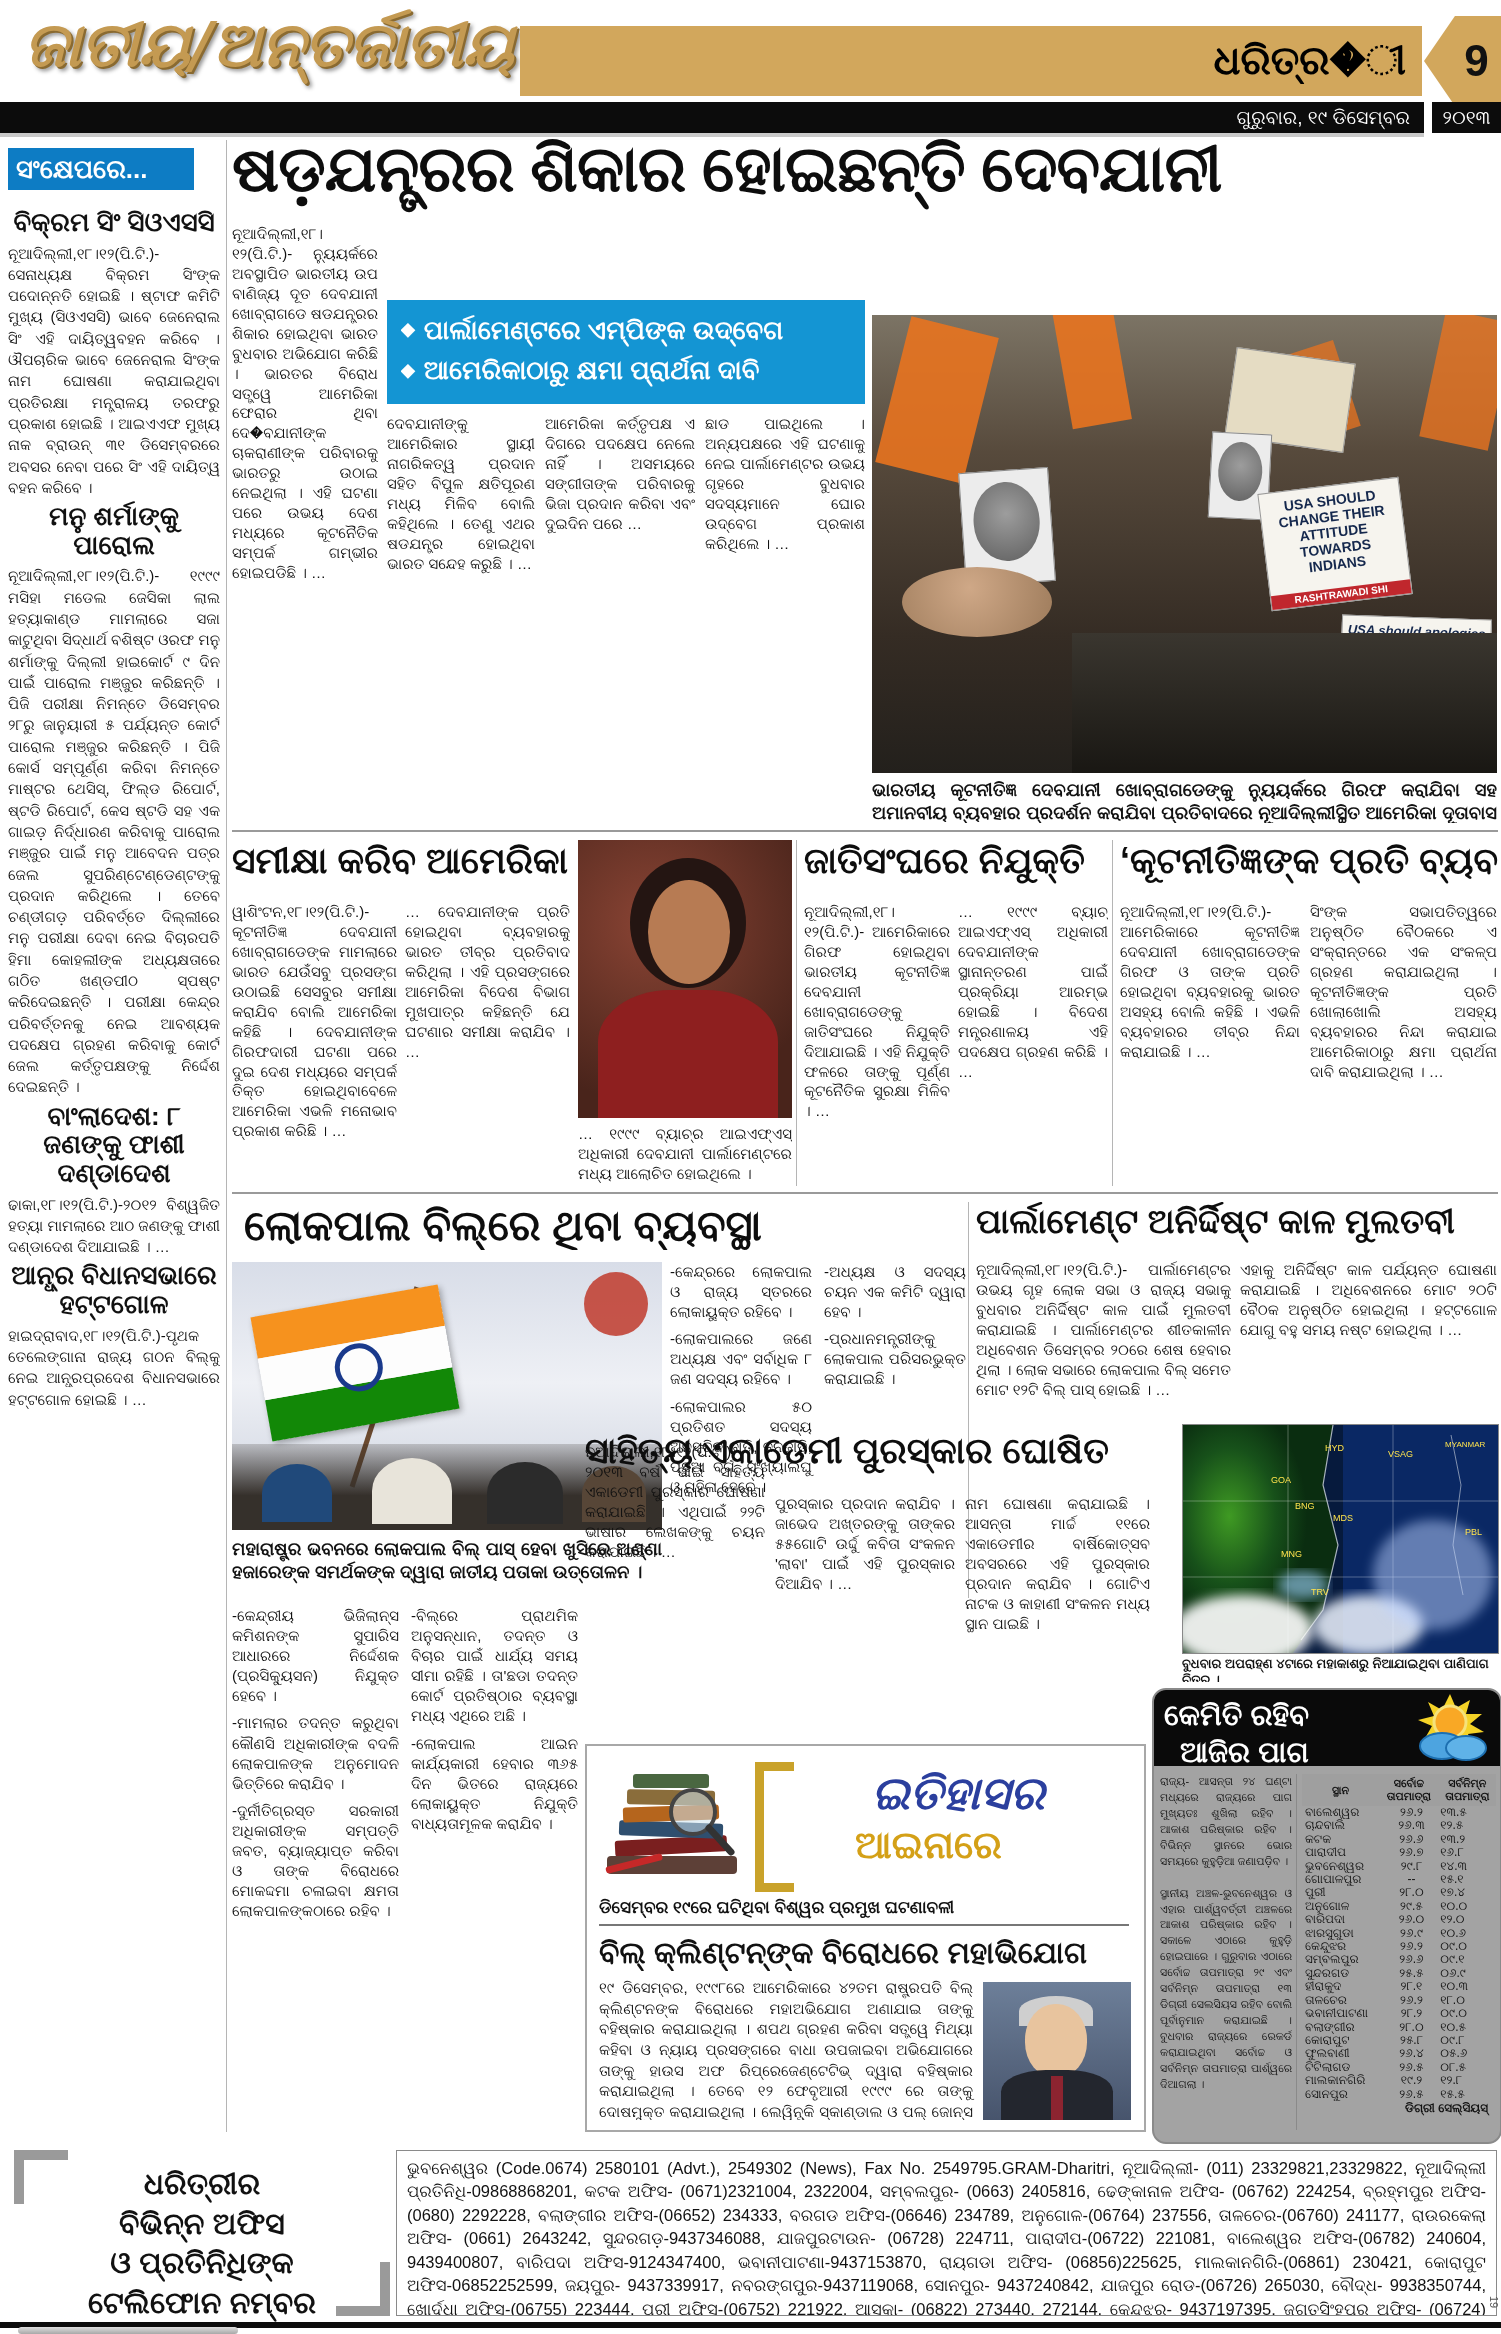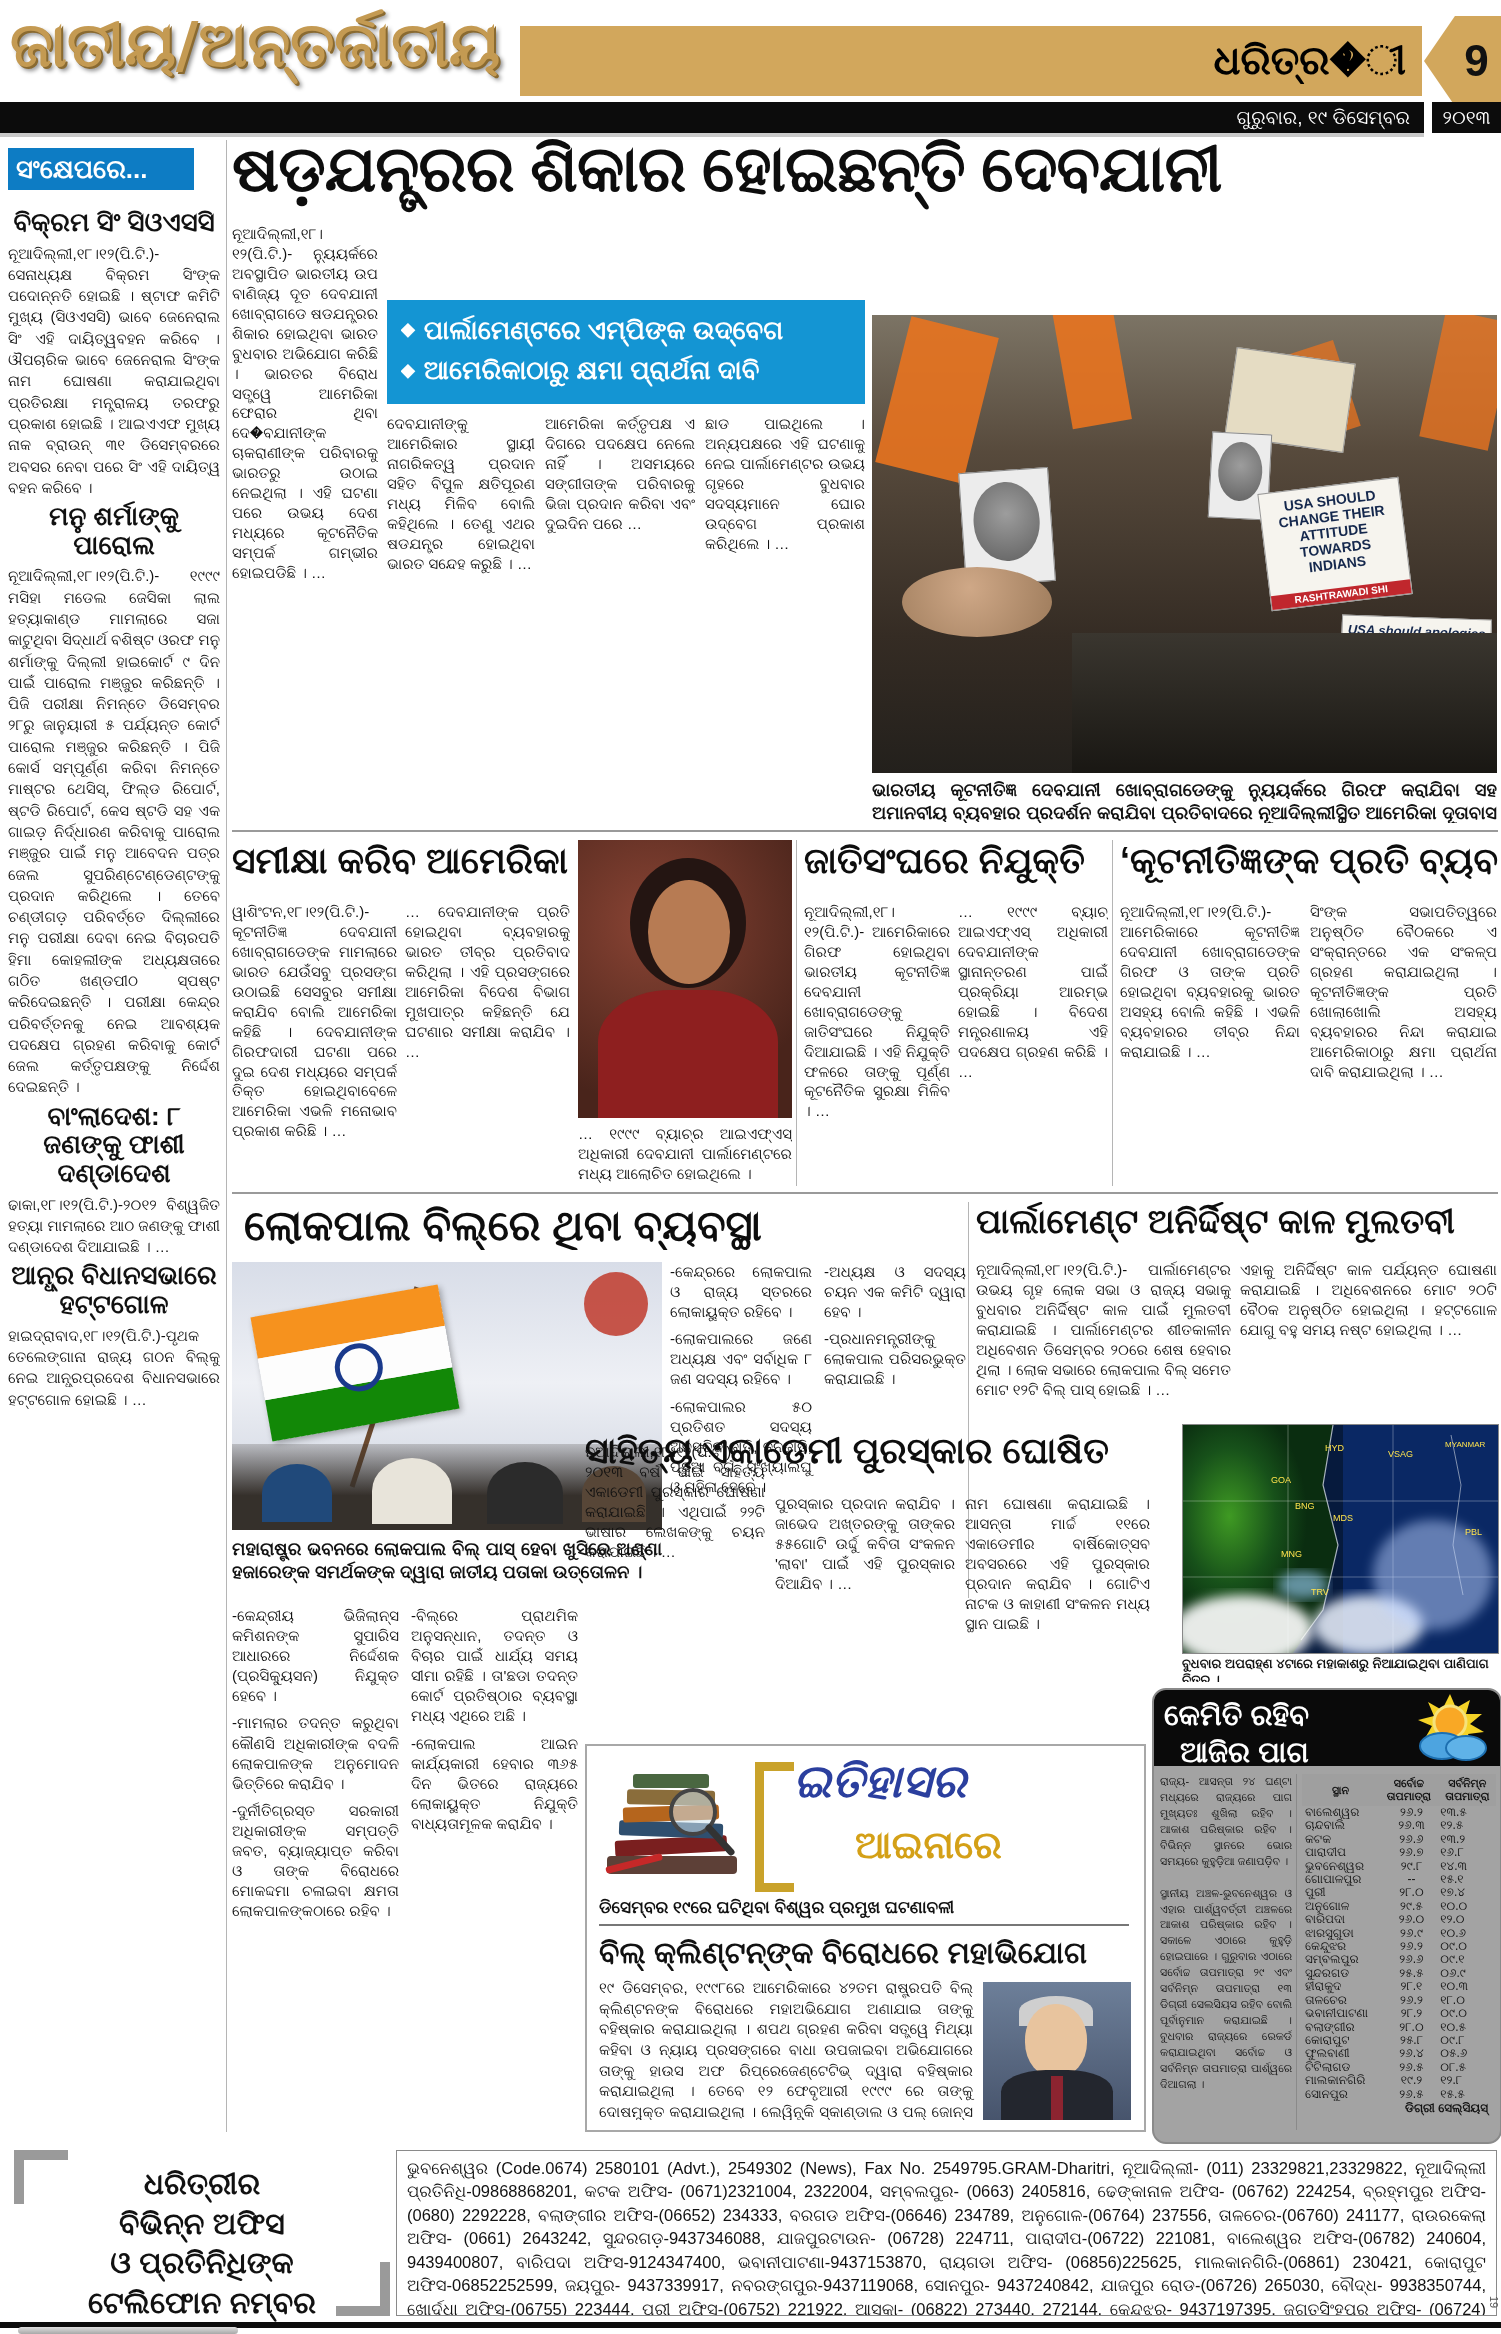--- a/index.html
+++ b/index.html
@@ -95,21 +95,21 @@
   .corner-br{border-right:10px solid #9a9a9a;border-bottom:10px solid #9a9a9a;}
   .contacts{border:1.5px solid #8a8a8a;font-size:16.5px;line-height:1.42;text-align:justify;
             padding:6px 10px;box-sizing:border-box;overflow:hidden;overflow-wrap:anywhere;}
   .pill{background:linear-gradient(180deg,#dedede,#a8a8a8);border-radius:8px;}
 </style>
 </head>
 <body>
 
 <div id="page">
 
-  <div class="abs gold-lept clip" style="left:10px;top:8px;width:660px;height:95px;">ଜାତୀୟ/ଅନ୍ତର୍ଜାତୀୟ</div>
+  <div class="abs gold-lept clip" style="left:24px;top:8px;width:660px;height:95px;font-style:italic;">ଜାତୀୟ/ଅନ୍ତର୍ଜାତୀୟ</div>
   <div class="abs gold-bar" style="left:520px;top:26px;width:902px;height:70px;">
     <div class="abs paper-name clip" style="right:16px;top:12px;max-width:300px;">ଧରିତ୍ର�ୀ</div>
   </div>
   <div class="abs page-badge" style="left:1424px;top:16px;width:77px;height:90px;">9</div>
   <div class="abs date-bar" style="left:0;top:102px;width:1424px;height:31px;">ଗୁରୁବାର, ୧୯ ଡିସେମ୍ବର</div>
   <div class="abs year-box" style="left:1432px;top:102px;width:69px;height:31px;">୨୦୧୩</div>
 
   <div class="abs" id="rail" style="left:8px;top:148px;width:212px;height:1985px;overflow:hidden;">
     <div class="brief-label">ସଂକ୍ଷେପରେ...</div>
     <div>
@@ -428,21 +428,21 @@
       <rect x="22" y="62" width="104" height="15" rx="3" fill="#2f4f6f" transform="rotate(2 74 70)"></rect>
       <rect x="26" y="46" width="96" height="15" rx="3" fill="#b5651d" transform="rotate(-2 74 54)"></rect>
       <rect x="30" y="30" width="88" height="15" rx="3" fill="#8a6d3b" transform="rotate(1 74 38)"></rect>
       <rect x="36" y="14" width="76" height="14" rx="3" fill="#4a6741"></rect>
       <rect x="10" y="96" width="130" height="18" rx="4" fill="#5d4037"></rect>
       <circle cx="96" cy="52" r="22" fill="#cfe4ef" fill-opacity="0.55" stroke="#444" stroke-width="4"></circle>
       <line x1="112" y1="68" x2="134" y2="92" stroke="#333" stroke-width="7" stroke-linecap="round"></line>
       <rect x="8" y="100" width="58" height="7" rx="3" fill="#c62828" transform="rotate(-14 37 103)"></rect>
     </svg>
     <div class="abs bracket" style="left:168px;top:16px;width:30px;height:112px;"></div>
-    <div class="abs hist-title-main clip" style="left:206px;top:8px;width:330px;">ଇତିହାସର</div>
+    <div class="abs hist-title-main clip" style="left:206px;top:20px;width:330px;text-align:center;">ଇତିହାସର</div>
     <div class="abs hist-title-accent clip" style="left:268px;top:76px;width:270px;">ଆଇନାରେ</div>
     <div class="abs hist-intro clip" style="left:12px;top:152px;width:530px;">ଡିସେମ୍ବର ୧୯ରେ ଘଟିଥିବା ବିଶ୍ୱର ପ୍ରମୁଖ ଘଟଣାବଳୀ</div>
     <div class="abs hist-head clip" style="left:12px;top:190px;width:530px;">ବିଲ୍ କ୍ଲିଣ୍ଟନ୍‌ଙ୍କ ବିରୋଧରେ ମହାଭିଯୋଗ</div>
     <div class="abs hist-body" style="left:12px;top:232px;width:532px;height:142px;">
       <div class="clinton-wrap photo clinton">
         <div class="abs" style="left:36px;top:14px;width:74px;height:30px;border-radius:50% 50% 0 0;background:#cfcfcf;"></div>
         <div class="abs" style="left:42px;top:22px;width:62px;height:74px;border-radius:48%;background:#e8c49e;"></div>
         <div class="abs" style="left:18px;top:88px;width:112px;height:54px;border-radius:40% 40% 0 0;background:#23262e;"></div>
         <div class="abs" style="left:68px;top:94px;width:12px;height:48px;background:#8c2430;"></div>
       </div>

